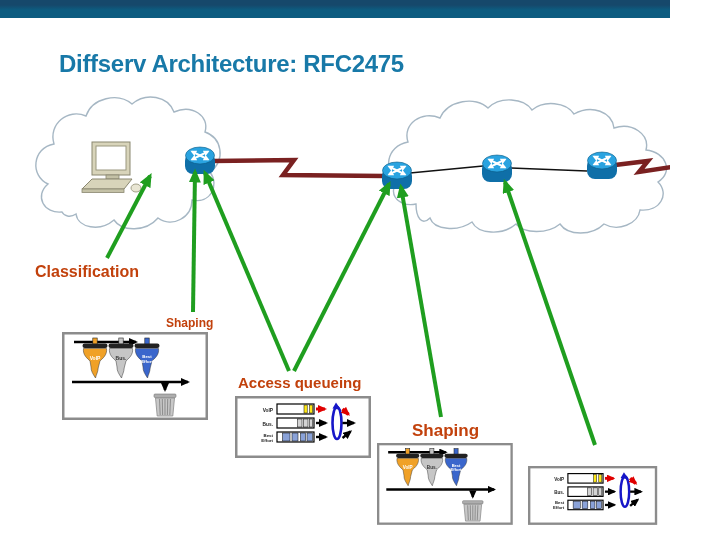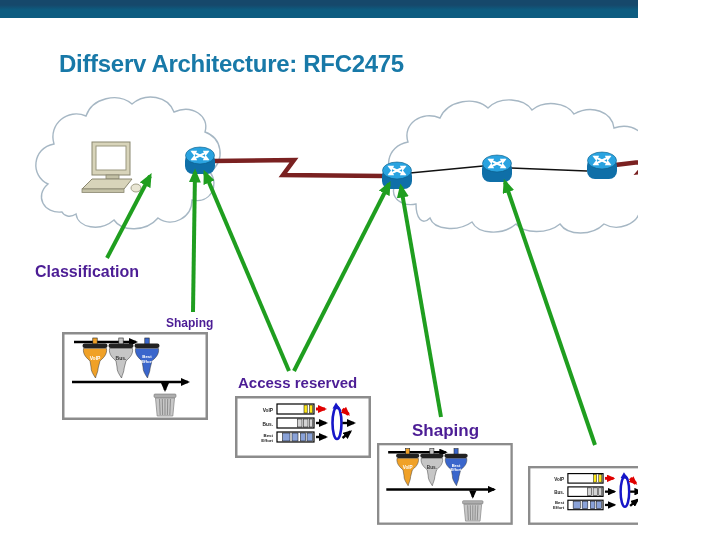--- a/index.html
+++ b/index.html
@@ -1,24 +1,25 @@
 <!DOCTYPE html>
 <html><head>
 <meta charset="utf-8">
 <style>
   html,body{margin:0;padding:0;background:#fff;}
   #slide{
     position:relative;width:638px;height:540px;background:#fff;overflow:hidden;
     font-family:"Liberation Sans",sans-serif;
+    padding-left:32px;
   }
   #topbar{position:absolute;left:0;top:0;width:720px;height:18px;
     background:linear-gradient(#16486b 0%,#16486b 28%,#0d5c80 55%,#0d5c80 100%);}
   #title{position:absolute;left:59px;top:50px;font-size:24px;font-weight:bold;
     color:#1879a8;letter-spacing:-0.3px;white-space:nowrap;}
-  .glabel{position:absolute;font-weight:bold;color:#4c1d95;white-space:nowrap;}
+  .glabel{position:absolute;font-weight:bold;color:#c2410c;white-space:nowrap;}
   #lbl-classification{left:35px;top:263px;font-size:16px;}
   #lbl-shaping{left:166px;top:316px;font-size:12px;}
   #lbl-access{left:238px;top:374px;font-size:15px;}
   #lbl-policing{left:412px;top:421px;font-size:17px;}
   #lbl-core{left:515px;top:446px;font-size:16px;}
   #footer{position:absolute;left:0;top:527px;width:720px;height:12px;
     font-size:7px;color:#c7cdd3;}
   #footer span{position:absolute;white-space:nowrap;}
   #f-presid{left:14px;}
   #f-copy{left:88px;}
@@ -171,16 +172,16 @@
       <use href="#queuegfx"></use>
       <text x="38" y="15.5" font-size="4.8" font-weight="bold" fill="#222" text-anchor="end">VoIP</text>
       <text x="38" y="29.5" font-size="4.8" font-weight="bold" fill="#222" text-anchor="end">Bus.</text>
       <text x="38" y="40.5" font-size="4.4" font-weight="bold" fill="#222" text-anchor="end">Best</text>
       <text x="38" y="45.5" font-size="4.4" font-weight="bold" fill="#222" text-anchor="end">Effort</text>
     </g>
   </svg>
 
   <div id="lbl-classification" class="glabel">Classification</div>
   <div id="lbl-shaping" class="glabel">Shaping</div>
-  <div id="lbl-access" class="glabel">Access reserved</div>
+  <div id="lbl-access" class="glabel">Access queueing</div>
   <div id="lbl-policing" class="glabel">Shaping</div>
 
 </div>
 
 </body></html>

